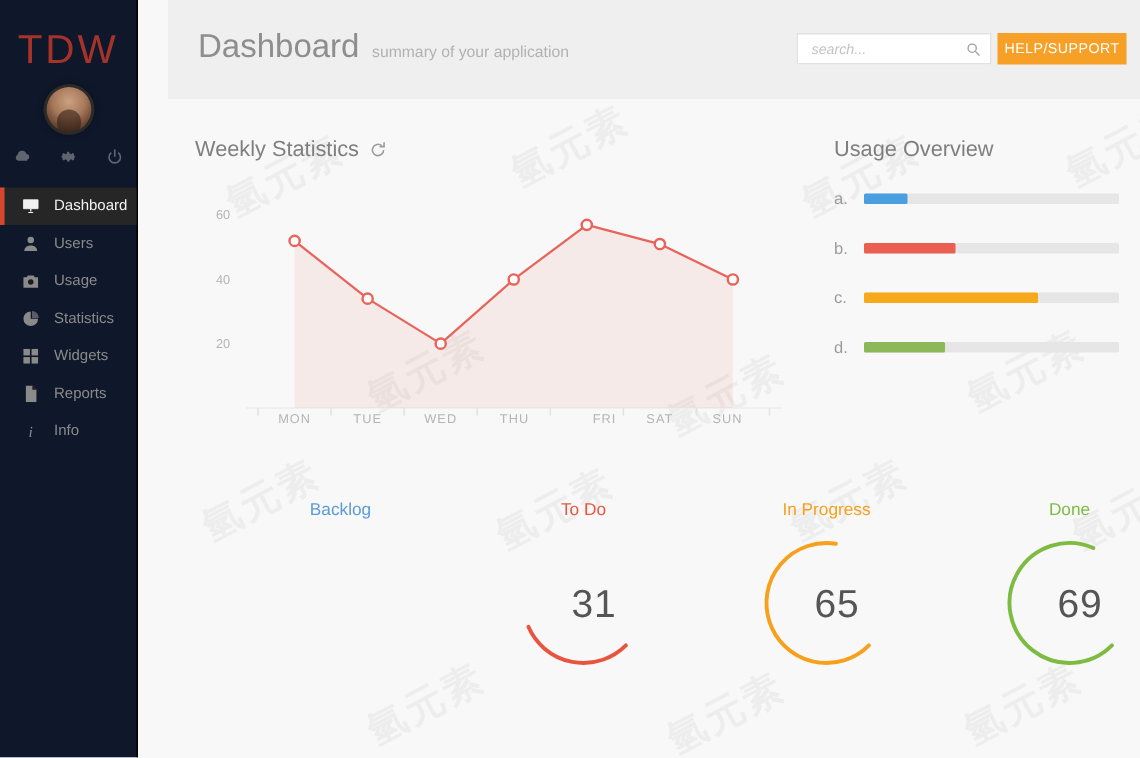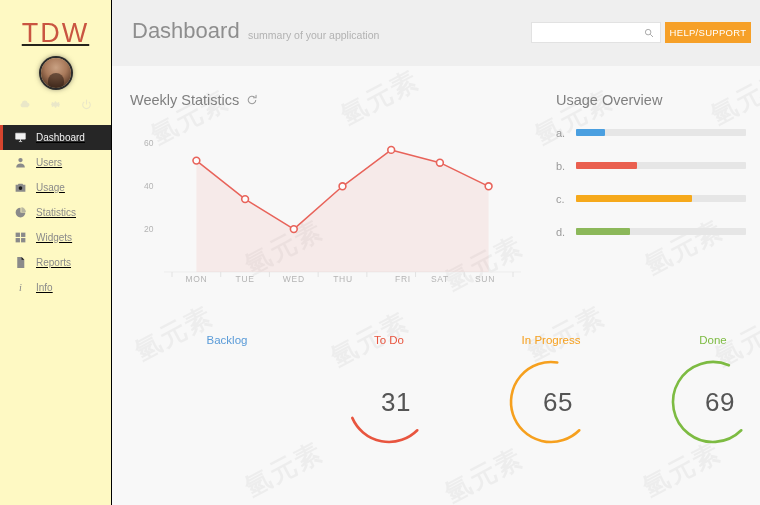--- a/index.html
+++ b/index.html
@@ -6,25 +6,24 @@
   body{
     width:760px;height:505px;overflow:hidden;
     font-family:"Liberation Sans", sans-serif;
     background:#f8f8f8;
     -webkit-font-smoothing:antialiased;
   }
   .app{position:relative;width:760px;height:505px;}
 
   
   .sidebar{
-    position:absolute;left:0;top:0;width:112px;height:505px;
-    background:#fef9c3;
+    position:absolute;left:0;top:0;width:92px;height:505px;
+    background:#0f172a;
     border-right:1px solid #000;
     box-sizing:border-box;
-    text-decoration:underline;
   }
   .brand{
     text-align:center;
     font-size:27px;
     letter-spacing:2px;
     color:#c0392b;
     padding-top:18px;
     font-family:"Liberation Sans", sans-serif;
     opacity:.85;
   }
@@ -250,20 +249,21 @@
         <span>Info</span>
       </div>
     </div>
   </div>
 
   <div class="header">
     <div class="h-title">Dashboard</div>
     <div class="h-sub">summary of your application</div>
 
     <div class="search">
+      <input type="text" placeholder="search..." style="">
       <span class="mag">
         <svg viewBox="0 0 16 16">
             <circle cx="6.6" cy="6.6" r="4.4"></circle>
             <path d="M10 10l4.4 4.4"></path>
           </svg>
       </span>
     </div>
 
     <button class="help-btn">HELP/SUPPORT</button>
   </div>

